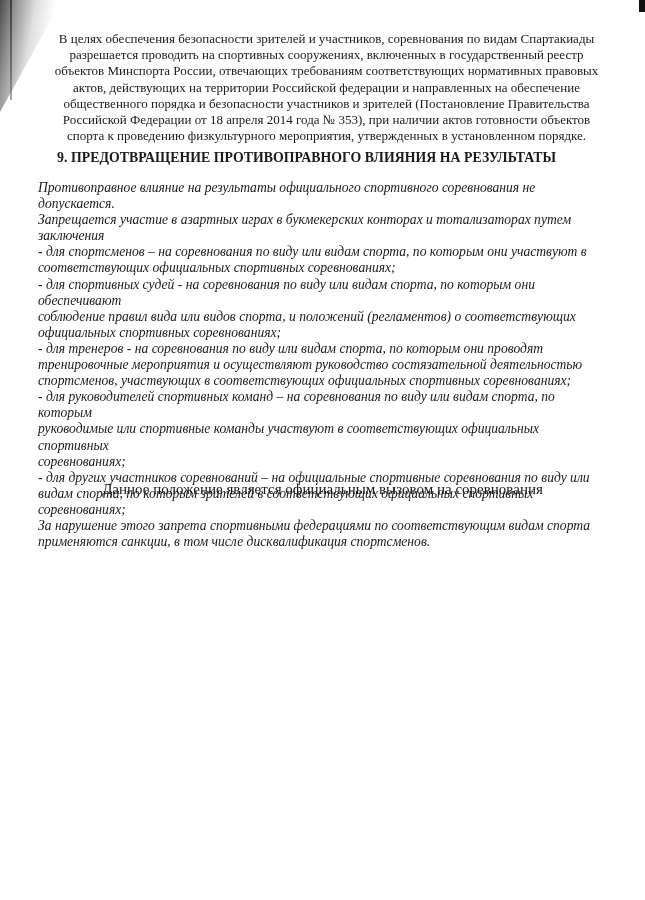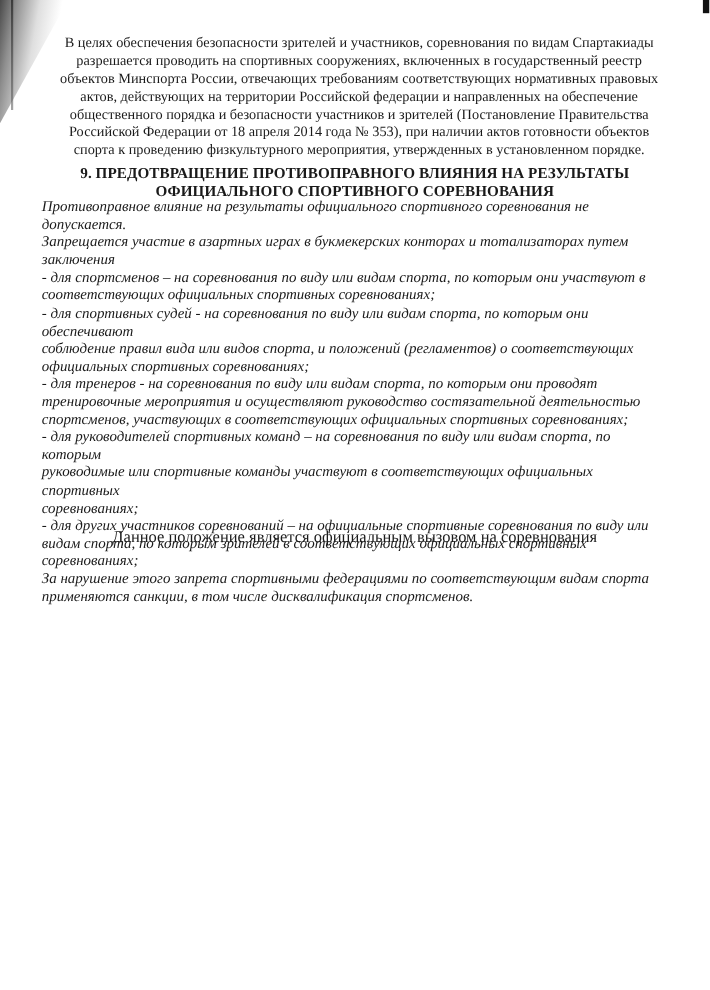--- a/index.html
+++ b/index.html
@@ -48,21 +48,21 @@
       position: absolute;
       left: 44px;
       top: 31px;
       width: 565px;
       text-align: center;
       font-size: 13px;
       line-height: 16.2px;
     }
     .section-title {
       position: absolute;
-      left: 40px;
+      left: 24px;
       top: 150px;
       width: 565px;
       text-align: center;
       font-weight: bold;
       font-size: 13.8px;
       line-height: 16px;
       letter-spacing: 0.05px;
     }
     .section-title div { margin: 0; }
     .body {
@@ -100,21 +100,20 @@
   <div>разрешается проводить на спортивных сооружениях, включенных в государственный реестр</div>
   <div>объектов Минспорта России, отвечающих требованиям соответствующих нормативных правовых</div>
   <div>актов, действующих на территории Российской федерации и направленных на обеспечение</div>
   <div>общественного порядка и безопасности участников и зрителей (Постановление Правительства</div>
   <div>Российской Федерации от 18 апреля 2014 года № 353), при наличии актов готовности объектов</div>
   <div>спорта к проведению физкультурного мероприятия,  утвержденных в установленном порядке.</div>
 </div>
 
 <div class="section-title">
   <div>9. ПРЕДОТВРАЩЕНИЕ ПРОТИВОПРАВНОГО ВЛИЯНИЯ НА РЕЗУЛЬТАТЫ</div>
-  <div>ОФИЦИАЛЬНОГО СПОРТИВНОГО СОРЕВНОВАНИЯ</div>
 </div>
 
 <div class="body">
   <p>Противоправное влияние на результаты официального спортивного соревнования не допускается.</p>
   <p>Запрещается участие в азартных играх в букмекерских конторах и тотализаторах путем заключения</p>
   <p>- для спортсменов – на соревнования по виду или видам спорта, по которым они участвуют в</p>
   <p>соответствующих официальных спортивных соревнованиях;</p>
   <p>- для спортивных судей - на соревнования по виду или видам спорта, по которым они обеспечивают</p>
   <p>соблюдение правил вида или видов спорта, и положений (регламентов) о соответствующих</p>
   <p>официальных спортивных соревнованиях;</p>

